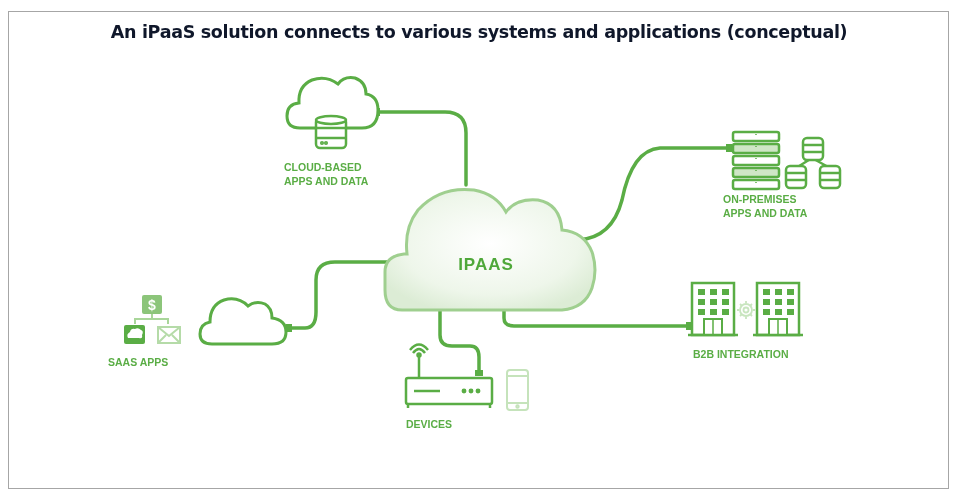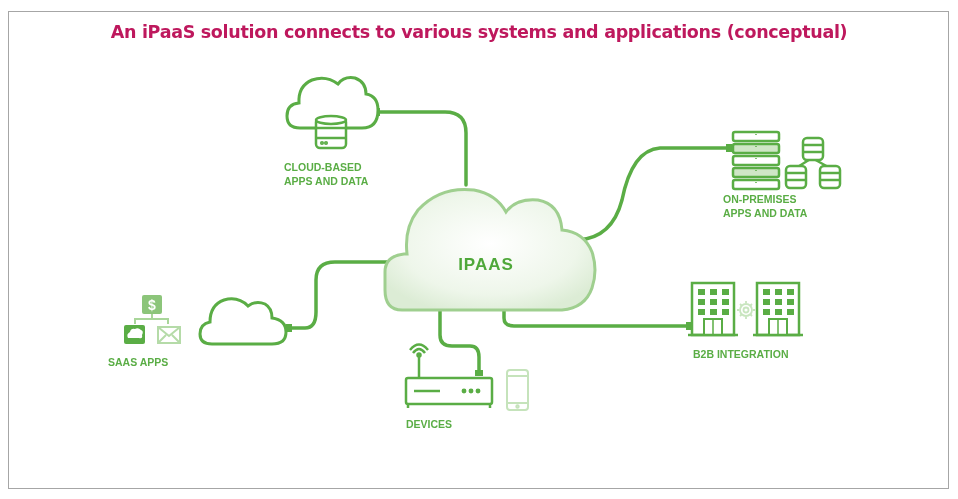--- a/index.html
+++ b/index.html
@@ -1,18 +1,18 @@
 <!DOCTYPE html>
 <html><head>
 <meta charset="utf-8">
 <style>
   html, body { margin:0; padding:0; background:#ffffff; }
   body { width:958px; height:499px; position:relative; overflow:hidden; font-family:"Liberation Sans", sans-serif; }
   .frame { position:absolute; left:8px; top:11px; width:941px; height:478px; border:1px solid #a6a6a6; border-right-width:1px; box-sizing:border-box; background:#fff; }
-  .title { position:absolute; left:0; top:22px; width:958px; text-align:center; font-family:"DejaVu Sans", sans-serif; font-weight:bold; font-size:17.5px; color:#be185d; letter-spacing:-0.3px; }
+  .title { position:absolute; left:0; top:22px; width:958px; text-align:center; font-family:"DejaVu Sans", sans-serif; font-weight:bold; font-size:17.5px; color:#0f172a; letter-spacing:-0.3px; }
   svg.diagram { position:absolute; left:0; top:0; }
   .lbl { font-family:"Liberation Sans", sans-serif; font-weight:bold; fill:#5aad45; font-size:10.5px; }
   .lbl-main { font-family:"Liberation Sans", sans-serif; font-weight:bold; fill:#4fa83a; font-size:17px; letter-spacing:1px; }
 </style>
 </head>
 <body>
 
 <div class="frame"></div>
 <div class="title">An iPaaS solution connects to various systems and applications (conceptual)</div>
 

